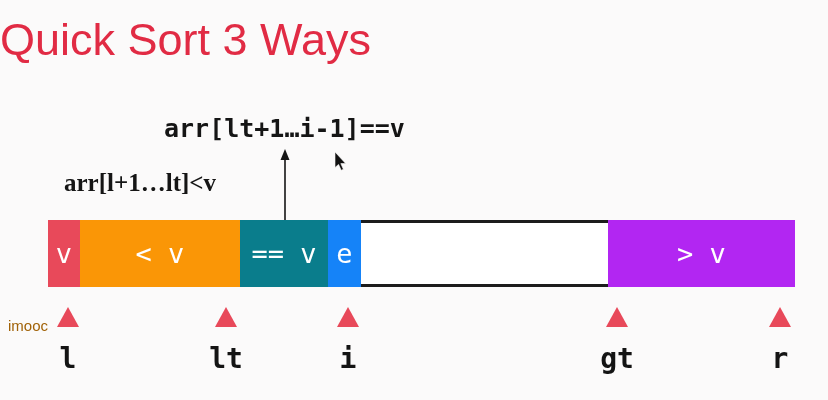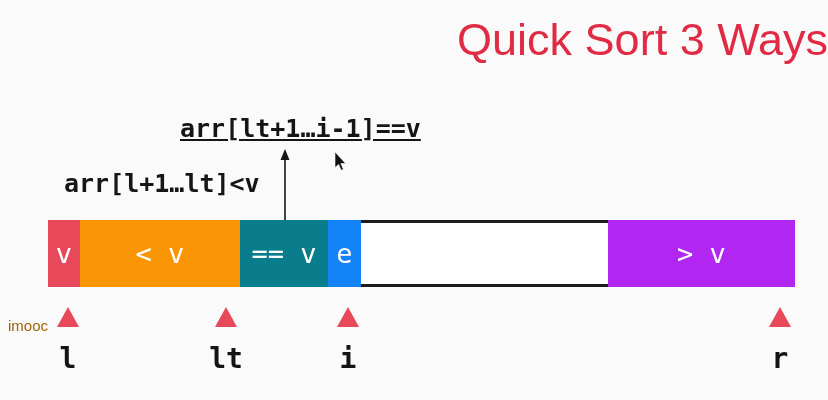--- a/index.html
+++ b/index.html
@@ -1,30 +1,30 @@
 <!DOCTYPE html>
 <html><head>
 <meta charset="utf-8">
 <style>
   html,body{margin:0;padding:0;}
   body{width:828px;height:400px;overflow:hidden;font-family:"Liberation Sans",sans-serif;}
   .stage{position:relative;width:828px;height:400px;background:#fbfafa;}
 
   .title{
     position:absolute;top:14px;left:0;width:100%;
-    text-align:right;font-size:45px;font-weight:400;letter-spacing:0;
+    text-align:left;font-size:45px;font-weight:400;letter-spacing:0;
   }
 
   .annot{
     position:absolute;
     font-family:"DejaVu Sans Mono","Liberation Mono",monospace;
     font-weight:bold;font-size:25px;color:#151515;white-space:nowrap;
   }
-  .annot-equal{left:180px;top:114px;text-decoration:underline;}
-  .annot-less{left:64px;top:169px;}
+  .annot-equal{left:164px;top:114px;}
+  .annot-less{left:64px;top:169px;font-family:Liberation Serif, serif;}
   .annot-greater{left:602px;top:169px;}
 
   .up-arrow{position:absolute;left:277px;top:149px;}
   .cursor{position:absolute;left:334px;top:152px;}
 
   .bar{position:absolute;left:0;top:220px;width:828px;height:67px;}
   .seg{
     position:absolute;top:0;height:67px;box-sizing:border-box;
     display:flex;align-items:center;justify-content:center;
     font-family:"DejaVu Sans Mono","Liberation Mono",monospace;
@@ -75,20 +75,24 @@
     <div class="ptr-label">l</div>
   </div>
   <div class="pointer" style="left: 186px; text-align: center;">
     <div class="tri" style="border-bottom-color: rgb(232, 73, 90);"></div>
     <div class="ptr-label">lt</div>
   </div>
   <div class="pointer" style="left: 308px;">
     <div class="tri" style="border-bottom-color: rgb(232, 73, 90);"></div>
     <div class="ptr-label">i</div>
   </div>
+  <div class="pointer" style="left: 577px;">
+    <div class="tri" style="border-bottom-color: rgb(232, 73, 90);"></div>
+    <div class="ptr-label">gt</div>
+  </div>
   <div class="pointer" style="left: 740px;">
     <div class="tri" style="border-bottom-color: rgb(232, 73, 90);"></div>
     <div class="ptr-label">r</div>
   </div>
 
   <div class="watermark">imooc</div>
 
   <svg class="cursor" width="14" height="20" viewBox="0 0 14 20">
     <polygon points="1,0 1,15.5 4.6,12.4 7.2,18.3 9.4,17.3 6.8,11.6 11.6,11.4" fill="#111" stroke="#fbfafa" stroke-width="0.6"></polygon>
   </svg>

